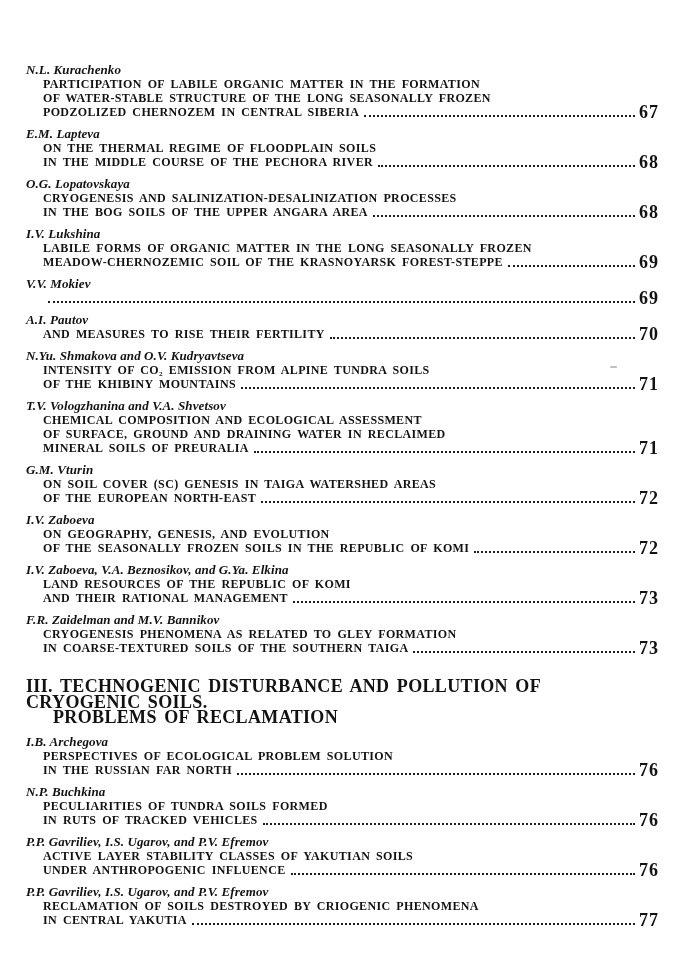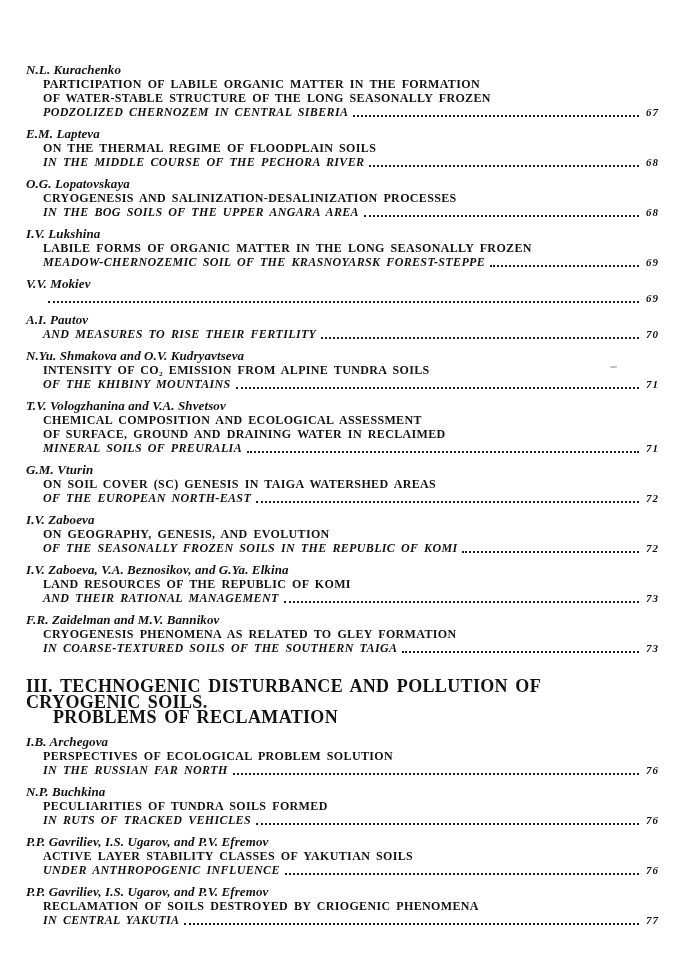--- a/index.html
+++ b/index.html
@@ -39,37 +39,36 @@
     font-size: 12px;
     line-height: 14px;
     margin-left: 17px;
     letter-spacing: 0.35px;
     word-spacing: 2.5px;
     white-space: nowrap;
   }
   .title-last {
     display: flex;
     align-items: flex-end;
-    font-style: italic;
   }
   .title-text {
     flex: 0 0 auto;
     white-space: nowrap;
   }
   .leader {
     flex: 1 1 auto;
     min-width: 12px;
     border-bottom: 2px dotted #1c1c1c;
     margin: 0 4px 2px 5px;
     align-self: stretch;
   }
   .pagenum {
     flex: 0 0 auto;
     font-weight: bold;
-    font-size: 11px;
+    font-size: 18px;
     letter-spacing: 1px;
     text-align: right;
     min-width: 16px;
   }
   .section-heading {
     font-weight: bold;
     font-size: 18px;
     line-height: 15.5px;
     letter-spacing: 0.35px;
     word-spacing: 2.5px;

